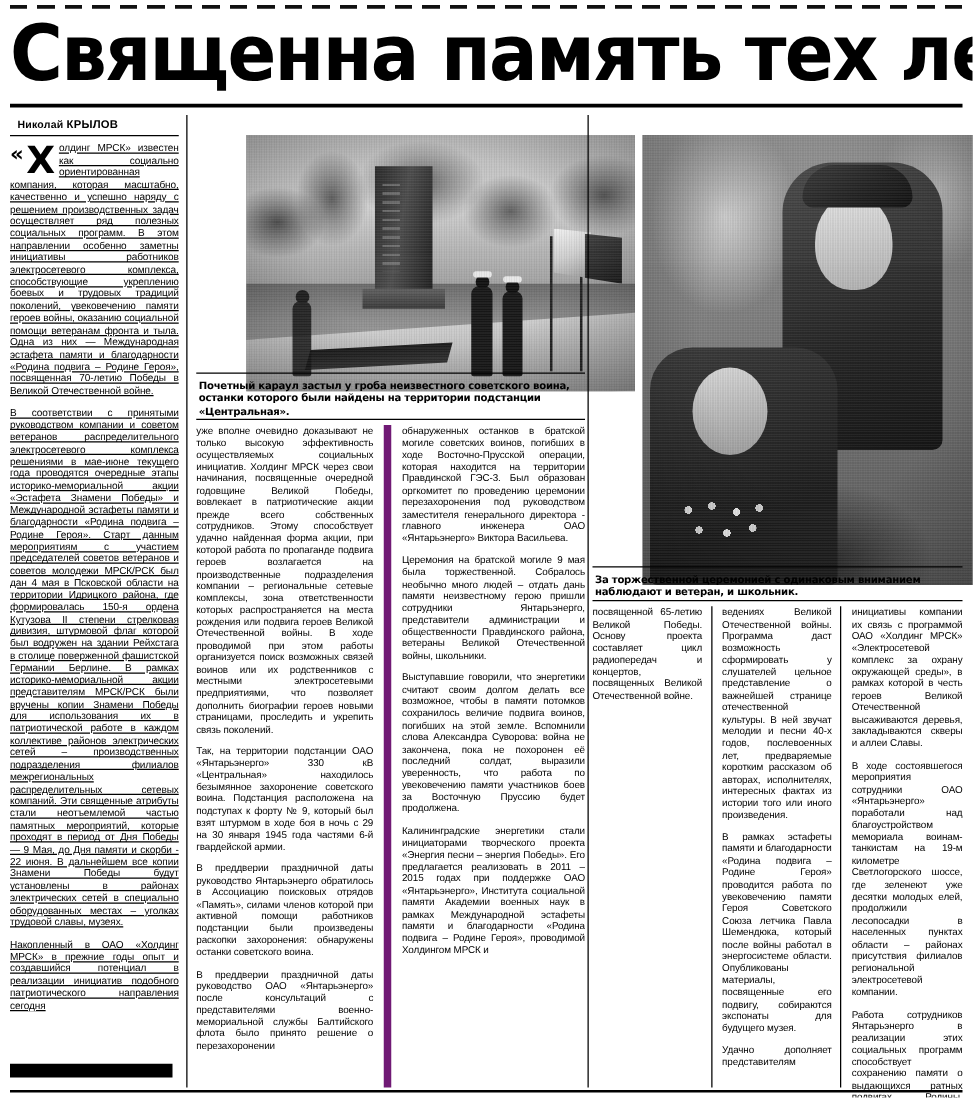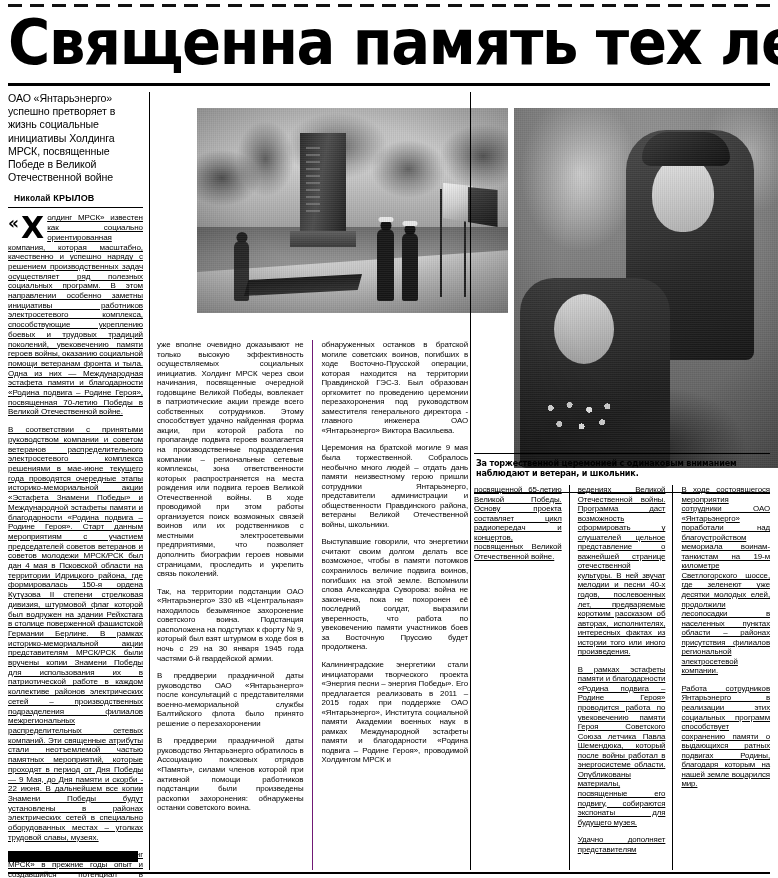--- a/index.html
+++ b/index.html
@@ -148,50 +148,49 @@
     border-top: 1px solid #000;
     border-bottom: 1px solid #000;
     height: 38px;
   }
   .cap-right {
     position: absolute;
     top: 361px; left: 466px;
     width: 296px;
     border-top: 1px solid #000;
     border-bottom: 1px solid #000;
-    height: 40px;
+    height: 28px;
   }
 
   
   .mid-cols {
     position: absolute;
     top: 248px; left: 149px;
     width: 311px;
     height: 530px;
     display: flex;
     gap: 9px;
   }
   .mid-cols .tcol {
     width: 151px;
   }
   .mid-cols .tcol:first-child {
-    border-right: 1px solid #701a75;
+    border-right: 6px solid #701a75;
     padding-right: 8px;
     width: 160px;
   }
 
   
   .bot-cols {
     position: absolute;
     top: 393px; left: 466px;
     width: 296px;
     height: 385px;
     display: flex;
     gap: 8px;
-    text-decoration: underline;
   }
   .bot-cols .tcol { width: 93px; }
   .bot-cols .tcol.b1, .bot-cols .tcol.b2 {
     border-right: 1px solid #000;
     padding-right: 7px;
     width: 100px;
   }
 
   
   .vrule-right {
@@ -364,21 +363,20 @@
 <div class="top-rule"></div>
 
 <header class="masthead">
   <h1 class="headline">Священна память тех лет...</h1>
   <div class="headline-rule"></div>
 </header>
 
 <main class="page">
 
   <section class="col1">
-    <p class="lead">ОАО «Янтарьэнерго» успешно претворяет в жизнь социальные инициативы Холдинга МРСК, посвященные Победе в Великой Отечественной войне</p>
 
     <div class="byline">
       <span>Николай</span>
       <span class="sur">КРЫЛОВ</span>
     </div>
 
     <div class="drop-wrap">
       <span class="quote-mark">«</span>
       <span class="dropcap">Х</span>
       <p class="body-text">олдинг МРСК» известен как социально ориентированная компания, которая масштабно, качественно и успешно наряду с решением производственных задач осуществляет ряд полезных социальных программ. В этом направлении особенно заметны инициативы работников электросетевого комплекса, способствующие укреплению боевых и трудовых традиций поколений, увековечению памяти героев войны, оказанию социальной помощи ветеранам фронта и тыла. Одна из них — Международная эстафета памяти и благодарности «Родина подвига – Родине Героя», посвященная 70-летию Победы в Великой Отечественной войне.</p>
@@ -412,20 +410,21 @@
           <span class="cap"></span>
         </div>
       <div class="figure f3">
           <span class="head"></span>
         </div>
       <div class="vignette"></div>
       <div class="grain"></div>
     </div>
   </figure>
 
+  <div class="cap-main caption">Почетный караул застыл у гроба неизвестного советского воина, останки которого были найдены на территории подстанции «Центральная».</div>
 
   <figure class="photo-right">
     <div class="ph">
       <div class="rsky"></div>
       <div class="rblur"></div>
       <div class="soldier">
         <span class="face"></span>
           <span class="beret"></span>
       </div>
       <div class="veteran">
@@ -439,41 +438,42 @@
   </figure>
 
   <div class="cap-right caption">За торжественной церемонией с одинаковым вниманием наблюдают и ветеран, и школьник.</div>
 
   <div class="vrule-right"></div>
 
   <section class="mid-cols">
     <div class="tcol">
       <p class="body-text">уже вполне очевидно доказывают не только высокую эффективность осуществляемых социальных инициатив. Холдинг МРСК через свои начинания, посвященные очередной годовщине Великой Победы, вовлекает в патриотические акции прежде всего собственных сотрудников. Этому способствует удачно найденная форма акции, при которой работа по пропаганде подвига героев возлагается на производственные подразделения компании – региональные сетевые комплексы, зона ответственности которых распространяется на места рождения или подвига героев Великой Отечественной войны. В ходе проводимой при этом работы организуется поиск возможных связей воинов или их родственников с местными электросетевыми предприятиями, что позволяет дополнить биографии героев новыми страницами, проследить и укрепить связь поколений.</p>
       <p class="body-text">Так, на территории подстанции ОАО «Янтарьэнерго» 330 кВ «Центральная» находилось безымянное захоронение советского воина. Подстанция расположена на подступах к форту № 9, который был взят штурмом в ходе боя в ночь с 29 на 30 января 1945 года частями 6-й гвардейской армии.</p>
+      <p class="body-text">В преддверии праздничной даты руководство Янтарьэнерго обратилось в Ассоциацию поисковых отрядов «Память», силами членов которой при активной помощи работников подстанции были произведены раскопки захоронения: обнаружены останки советского воина.</p>
       <p class="body-text">В преддверии праздничной даты руководство ОАО «Янтарьэнерго» после консультаций с представителями военно-мемориальной службы Балтийского флота было принято решение о перезахоронении</p>
-      <p class="body-text">В преддверии праздничной даты руководство Янтарьэнерго обратилось в Ассоциацию поисковых отрядов «Память», силами членов которой при активной помощи работников подстанции были произведены раскопки захоронения: обнаружены останки советского воина.</p>
     </div>
     <div class="tcol">
       <p class="body-text">обнаруженных останков в братской могиле советских воинов, погибших в ходе Восточно-Прусской операции, которая находится на территории Правдинской ГЭС-3. Был образован оргкомитет по проведению церемонии перезахоронения под руководством заместителя генерального директора - главного инженера ОАО «Янтарьэнерго» Виктора Васильева.</p>
       <p class="body-text">Церемония на братской могиле 9 мая была торжественной. Собралось необычно много людей – отдать дань памяти неизвестному герою пришли сотрудники Янтарьэнерго, представители администрации и общественности Правдинского района, ветераны Великой Отечественной войны, школьники.</p>
       <p class="body-text">Выступавшие говорили, что энергетики считают своим долгом делать все возможное, чтобы в памяти потомков сохранилось величие подвига воинов, погибших на этой земле. Вспомнили слова Александра Суворова: война не закончена, пока не похоронен её последний солдат, выразили уверенность, что работа по увековечению памяти участников боев за Восточную Пруссию будет продолжена.</p>
       <p class="body-text">Калининградские энергетики стали инициаторами творческого проекта «Энергия песни – энергия Победы». Его предлагается реализовать в 2011 – 2015 годах при поддержке ОАО «Янтарьэнерго», Института социальной памяти Академии военных наук в рамках Международной эстафеты памяти и благодарности «Родина подвига – Родине Героя», проводимой Холдингом МРСК и</p>
     </div>
   </section>
 
   <section class="bot-cols">
     <div class="tcol b1">
       <p class="body-text">посвященной 65-летию Великой Победы. Основу проекта составляет цикл радиопередач и концертов, посвященных Великой Отечественной войне.</p>
     </div>
     <div class="tcol b2">
       <p class="body-text">ведениях Великой Отечественной войны. Программа даст возможность сформировать у слушателей цельное представление о важнейшей странице отечественной культуры. В ней звучат мелодии и песни 40-х годов, послевоенных лет, предваряемые коротким рассказом об авторах, исполнителях, интересных фактах из истории того или иного произведения.</p>
       <p class="body-text">В рамках эстафеты памяти и благодарности «Родина подвига – Родине Героя» проводится работа по увековечению памяти Героя Советского Союза летчика Павла Шемендюка, который после войны работал в энергосистеме области. Опубликованы материалы, посвященные его подвигу, собираются экспонаты для будущего музея.</p>
       <p class="body-text">Удачно дополняет представителям</p>
     </div>
     <div class="tcol b3">
+      <p class="body-text">инициативы компании их связь с программой ОАО «Холдинг МРСК» «Электросетевой комплекс за охрану окружающей среды», в рамках которой в честь героев Великой Отечественной высаживаются деревья, закладываются скверы и аллеи Славы.</p>
       <p class="body-text">В ходе состоявшегося мероприятия сотрудники ОАО «Янтарьэнерго» поработали над благоустройством мемориала воинам-танкистам на 19-м километре Светлогорского шоссе, где зеленеют уже десятки молодых елей, продолжили лесопосадки в населенных пунктах области – районах присутствия филиалов региональной электросетевой компании.</p>
       <p class="body-text">Работа сотрудников Янтарьэнерго в реализации этих социальных программ способствует сохранению памяти о выдающихся ратных подвигах Родины, благодаря которым на нашей земле воцарился мир.</p>
     </div>
   </section>
 
 </main>
 
 <div class="bottom-rule"></div>
 
 </body></html>

